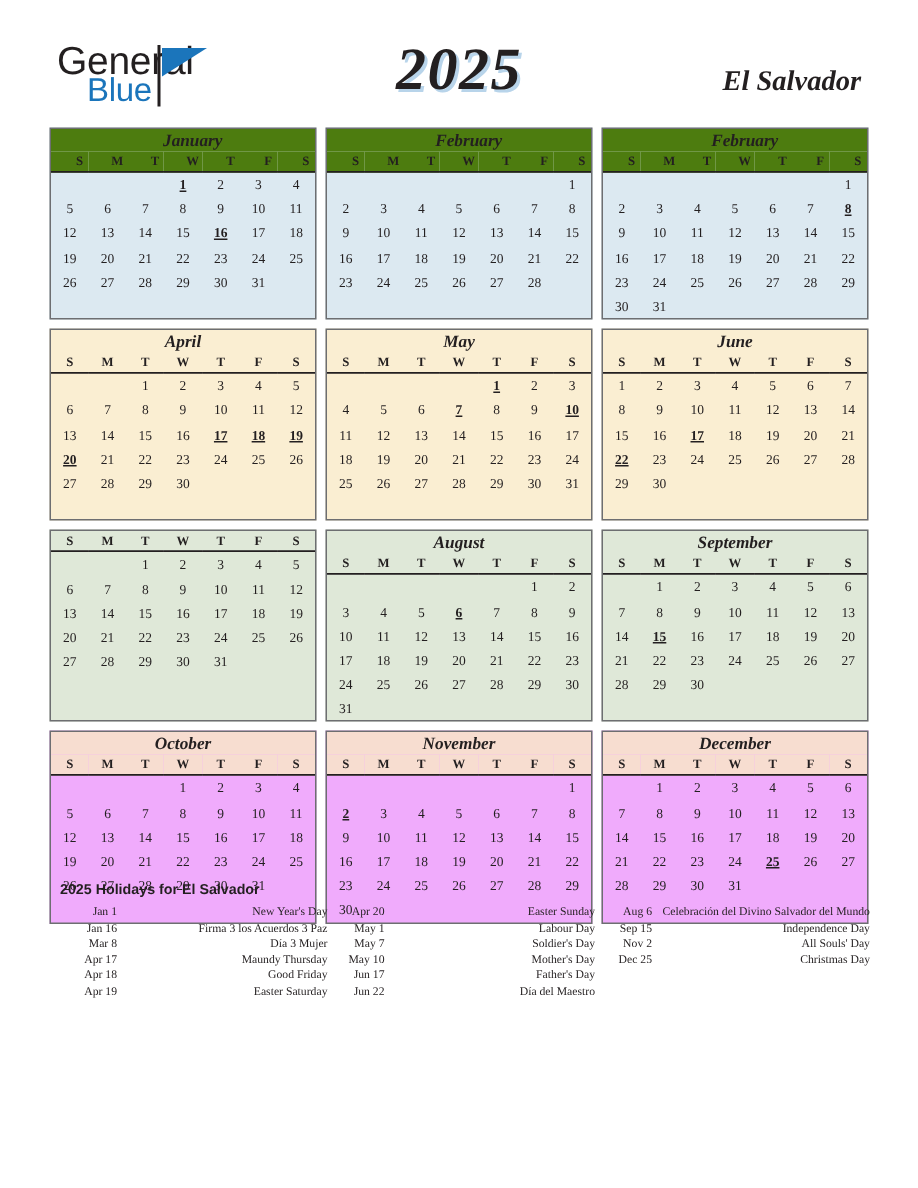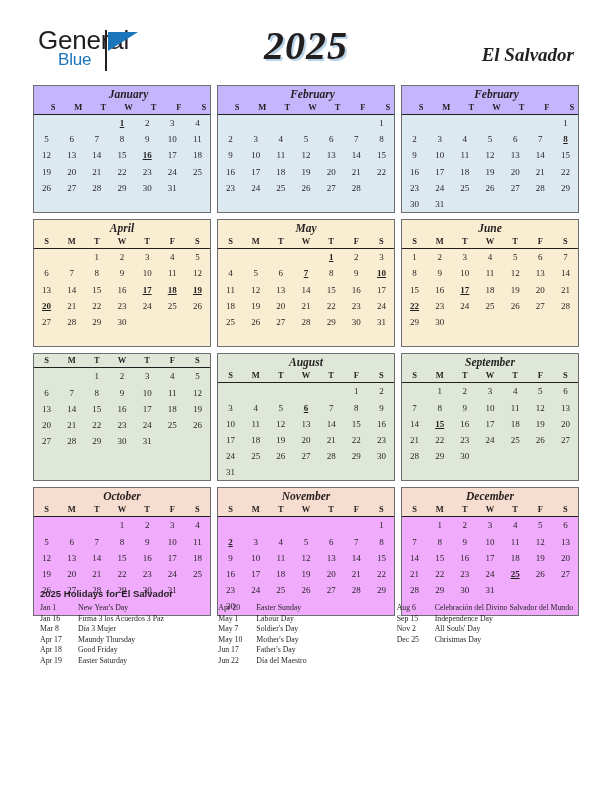--- a/index.html
+++ b/index.html
@@ -36,21 +36,21 @@
     font-family: "Liberation Sans", sans-serif;
     font-size: 26px;
     letter-spacing: -0.2px;
     color: #231f20;
     line-height: 22px;
   }
   .logo-blue {
     position: absolute;
     left: 20px; top: 20px;
     font-family: "Liberation Sans", sans-serif;
-    font-size: 17px;
+    font-size: 22px;
     letter-spacing: -0.2px;
     color: #1b75bb;
     line-height: 22px;
   }
   .logo-bar {
     position: absolute;
     left: 67px;
     top: 1px;
     width: 2px;
     height: 41px;
@@ -140,21 +140,21 @@
     height: 11px;
   }
   td.holiday {
     color: #ee1c25;
     font-weight: bold;
     text-decoration: underline;
   }
 
   
   .q1 .month { background: #dce9f1; }
-  .q1 .month-title, .q1 table.cal th { background: #c4b5fd; padding-left: 13px; }
+  .q1 .month-title, .q1 table.cal th { background: #4d7c0f; padding-left: 13px; }
   .q2 .month { background: #faeed2; }
   .q2 .month-title, .q2 table.cal th { background: #faeed2; }
   .q3 .month { background: #dfe8d8; }
   .q3 .month-title, .q3 table.cal th { background: #dfe8d8; }
   .q4 .month { background: #f0abfc; }
   .q4 .month-title, .q4 table.cal th { background: #f7ddd0; }
 
   
   .legend {
     position: absolute;
@@ -175,20 +175,21 @@
   .legend-col {
     width: 180px;
   }
   .legend-col.col3 { width: 185px; }
   .hrow {
     display: flex;
     font-family: "Liberation Serif", serif;
     font-size: 7.8px;
     line-height: 10.6px;
     color: #231f20;
+    text-align: right;
   }
   .hdate {
     width: 38px;
     flex: none;
   }
   .hname {
     flex: 1;
   }
 </style>
 </head>

